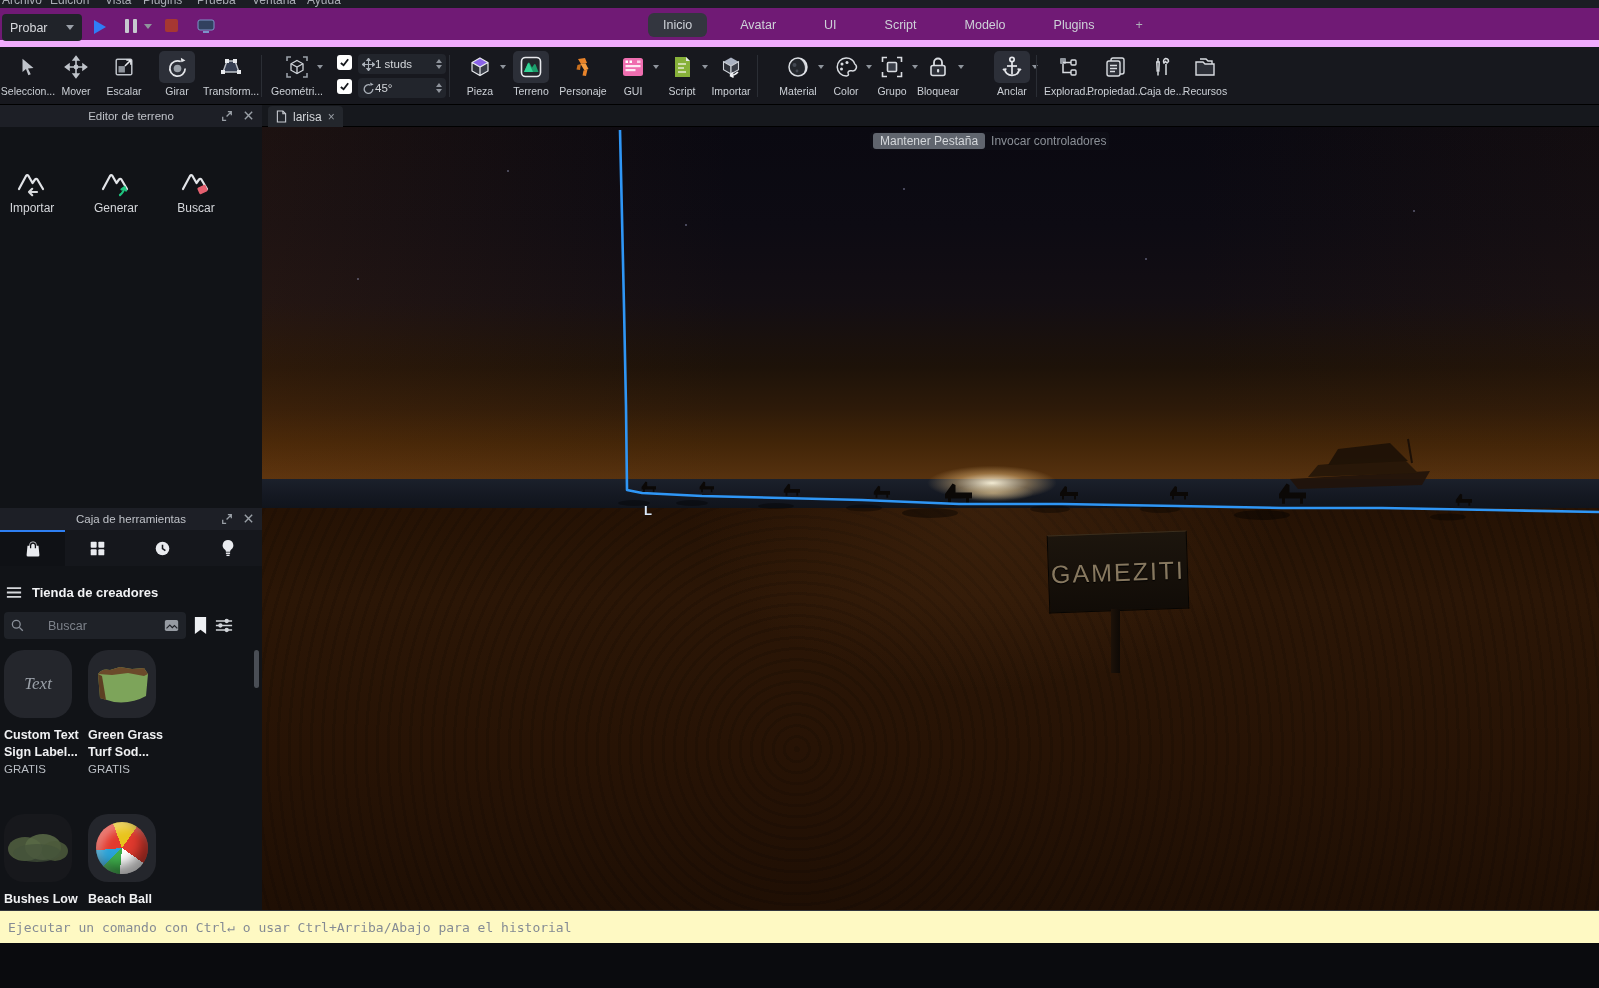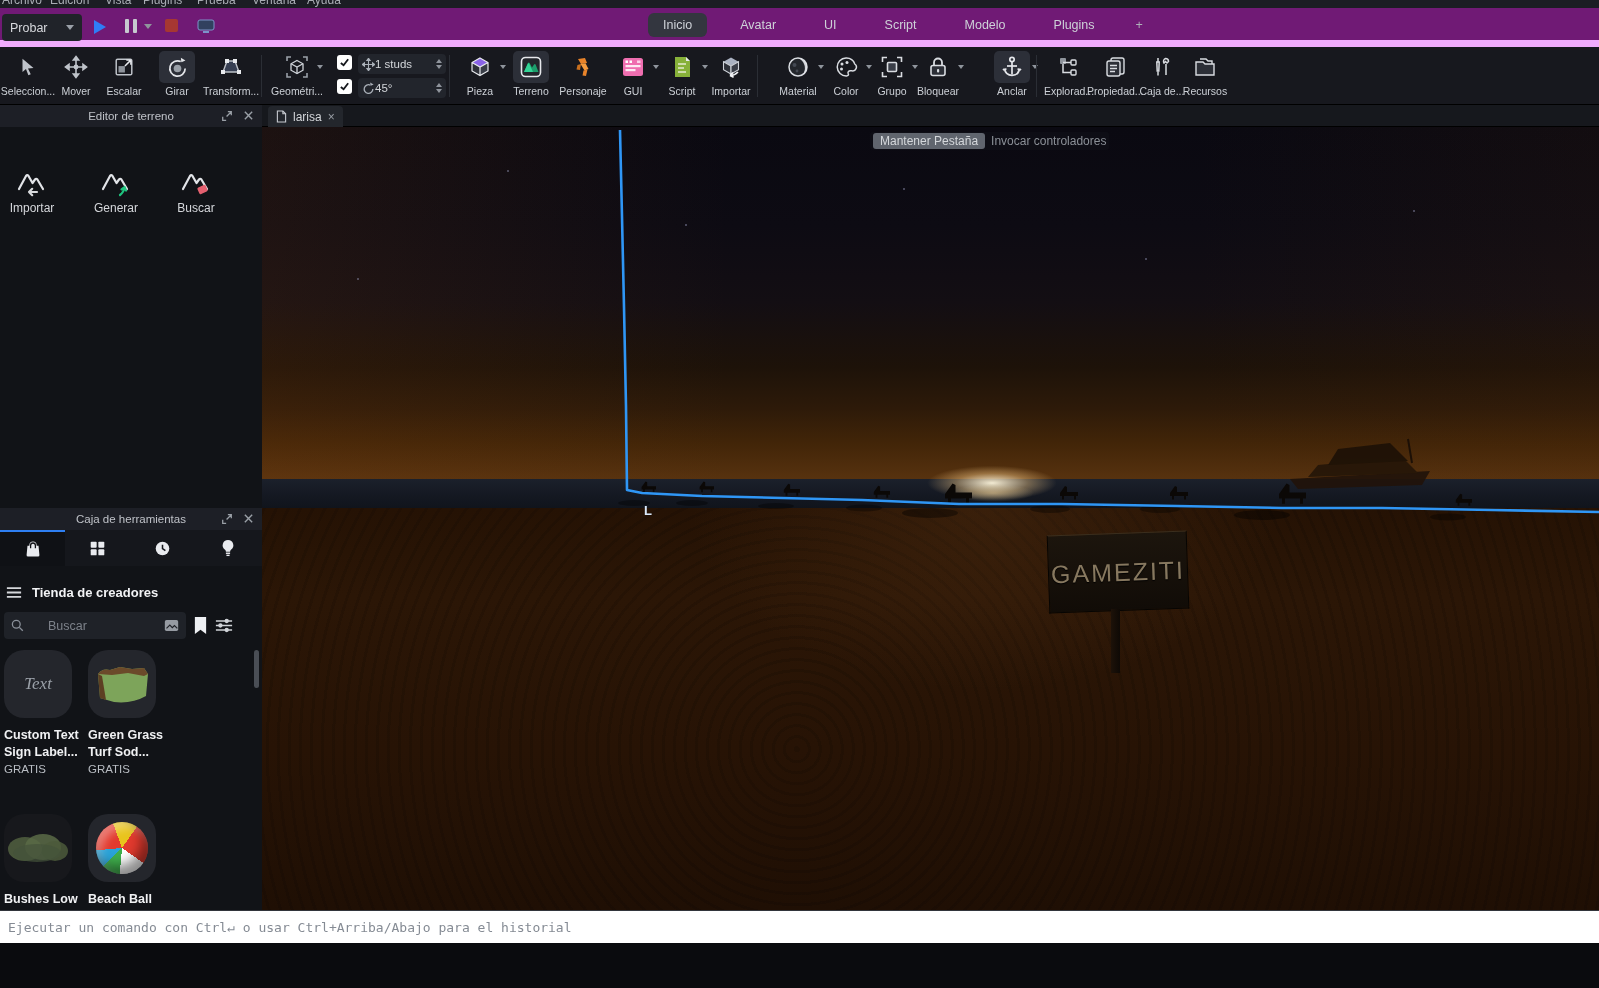--- a/index.html
+++ b/index.html
@@ -84,21 +84,21 @@
   .sign { position:absolute; left:786px; top:406px; width:140px; height:78px; transform:rotate(-2deg);
     background:linear-gradient(180deg,#1c150d,#110c07); border:1px solid #060503; border-top:1px solid #3a2e1e;
     display:flex; align-items:center; justify-content:center; }
   .sign .st { font-size:25px; letter-spacing:2px; color:#87785f; text-shadow:0 1px 1px #000; }
   .post { position:absolute; left:849px; top:482px; width:9px; height:64px; background:linear-gradient(90deg,#1d1209,#0e0905); }
   .vtip { position:absolute; left:608px; top:5px; display:flex; align-items:center; background:rgba(18,20,26,.45); padding:1px 3px; border-radius:3px; }
   .vtip .badge { background:#60656e; color:#d4d7db; font-size:12px; padding:1px 7px; border-radius:3px; }
   .vtip .txt { color:#8b9097; font-size:12px; margin-left:6px; white-space:nowrap; }
 
   
-  .cmdbar { position:absolute; left:0; top:910px; width:100%; height:33px; background:#ffffff; border-top:1px solid #32353b; display:flex; align-items:center; }
+  .cmdbar { position:absolute; left:0; top:910px; width:100%; height:33px; background:#fef9c3; border-top:1px solid #32353b; display:flex; align-items:center; }
   .cmdbar .ctext { font-family:"DejaVu Sans Mono", monospace; font-size:13px; color:#858b94; padding-left:8px; white-space:nowrap; }
   .bottomstrip { position:absolute; left:0; top:943px; width:100%; height:45px; background:#0a0b0e; }
 
   .ico { display:block; }
 </style>
 </head>
 <body>
 
 <div class="screen">
 

